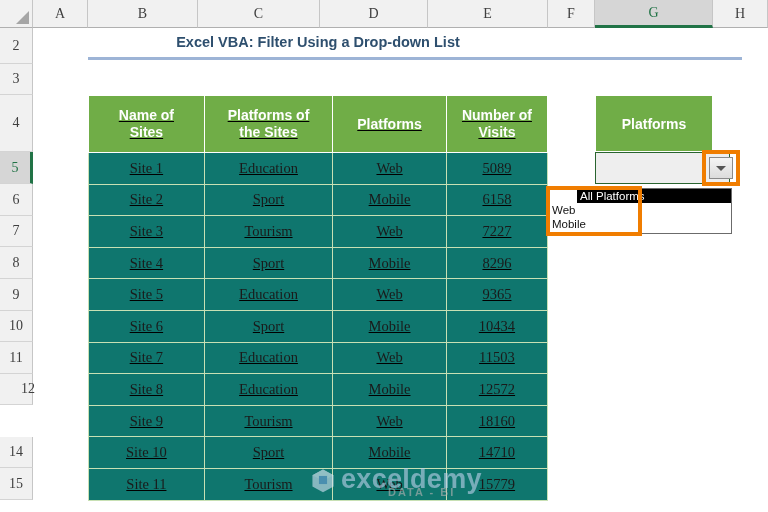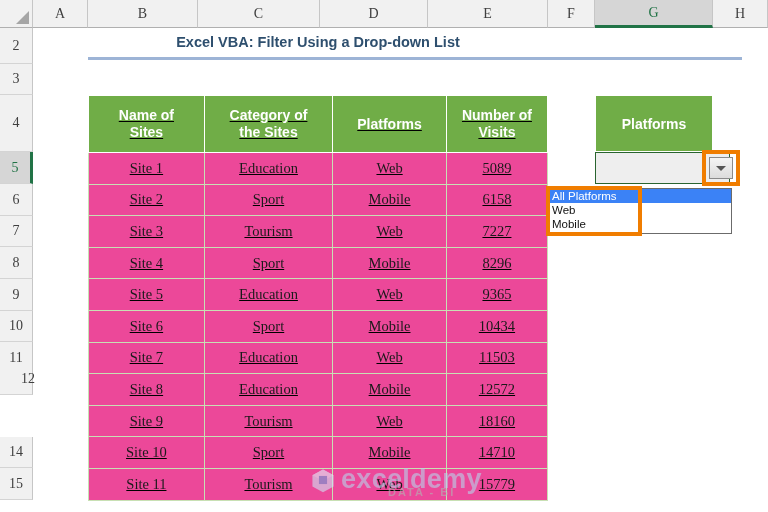--- a/index.html
+++ b/index.html
@@ -111,21 +111,21 @@
     line-height: 1.18;
     vertical-align: middle;
   }
   .main-table td {
     height: 31.6px;
     border: 1px solid #c8e0b4;
     font-size: 14.5px;
     color: #1a1a1a;
     text-align: center;
     vertical-align: middle;
-    background: #ec4899;
+    background: #0f766e;
     font-family: "Liberation Serif", serif;
     padding: 0 3px;
   }
   .col-w1 { width: 110px; }
   .col-w2 { width: 122px; }
   .col-w3 { width: 108px; }
   .col-w4 { width: 96px; margin-top: 48px; }
 
   
   .filter-header {
@@ -180,22 +180,23 @@
   .dd-item {
     height: 14px;
     line-height: 14px;
     font-size: 11.5px;
     color: #111111;
     padding-left: 3px;
     font-family: "Liberation Sans", sans-serif;
     white-space: nowrap;
   }
   .dd-item.sel {
-    background: #3b82f6;
+    background: #000000;
     color: #ffffff;
+    margin-left: 28px;
   }
   .hl-list {
     position: absolute;
     left: 546px; top: 186px;
     width: 96px; height: 50px;
     border: 4px solid #f07d00;
     pointer-events: none;
   }
 
   
@@ -232,21 +233,21 @@
   <div class="title-rule"></div>
 
   <table class="main-table">
     <thead>
       <tr>
         <th class="col-w1">
           <span>Name of</span><br>
           <span>Sites</span>
         </th>
         <th class="col-w2">
-          <span>Category of</span><br>
+          <span>Platforms of</span><br>
           <span>the Sites</span>
         </th>
         <th class="col-w3">
           <span>Platforms</span>
         </th>
         <th class="col-w4">
           <span>Number of</span><br>
           <span>Visits</span>
         </th>
       </tr>
@@ -355,21 +356,21 @@
       <div class="row-cell" style="top: 28px; height: 36px;">2</div>
       <div class="row-cell" style="top: 64px; height: 31px;">3</div>
       <div class="row-cell" style="top: 95px; height: 57px;">4</div>
       <div class="row-cell selected" style="top: 152px; height: 32px;">5</div>
       <div class="row-cell" style="top: 184px; height: 32px;">6</div>
       <div class="row-cell" style="top: 216px; height: 31px;">7</div>
       <div class="row-cell" style="top: 247px; height: 32px;">8</div>
       <div class="row-cell" style="top: 279px; height: 32px;">9</div>
       <div class="row-cell" style="top: 311px; height: 31px;">10</div>
       <div class="row-cell" style="top: 342px; height: 32px;">11</div>
-      <div class="row-cell" style="top: 364px; height: 31px; padding-left: 24px;">12</div>
+      <div class="row-cell" style="top: 374px; height: 31px; padding-left: 24px;">12</div>
       <div class="row-cell" style="top: 405px; height: 32px; margin-top: 48px;">13</div>
       <div class="row-cell" style="top: 437px; height: 31px;">14</div>
       <div class="row-cell" style="top: 468px; height: 32px;">15</div>
     </div>
 
   <div class="watermark">
     <svg class="wm-logo" viewBox="0 0 32 32">
       <polygon points="16,3 29,10 29,24 16,31 3,24 3,10" fill="#cfe0f2"></polygon>
       <polygon points="16,3 29,10 16,17 3,10" fill="#e2edf9"></polygon>
       <rect x="11" y="11" width="10" height="10" fill="#6f9fd8"></rect>

